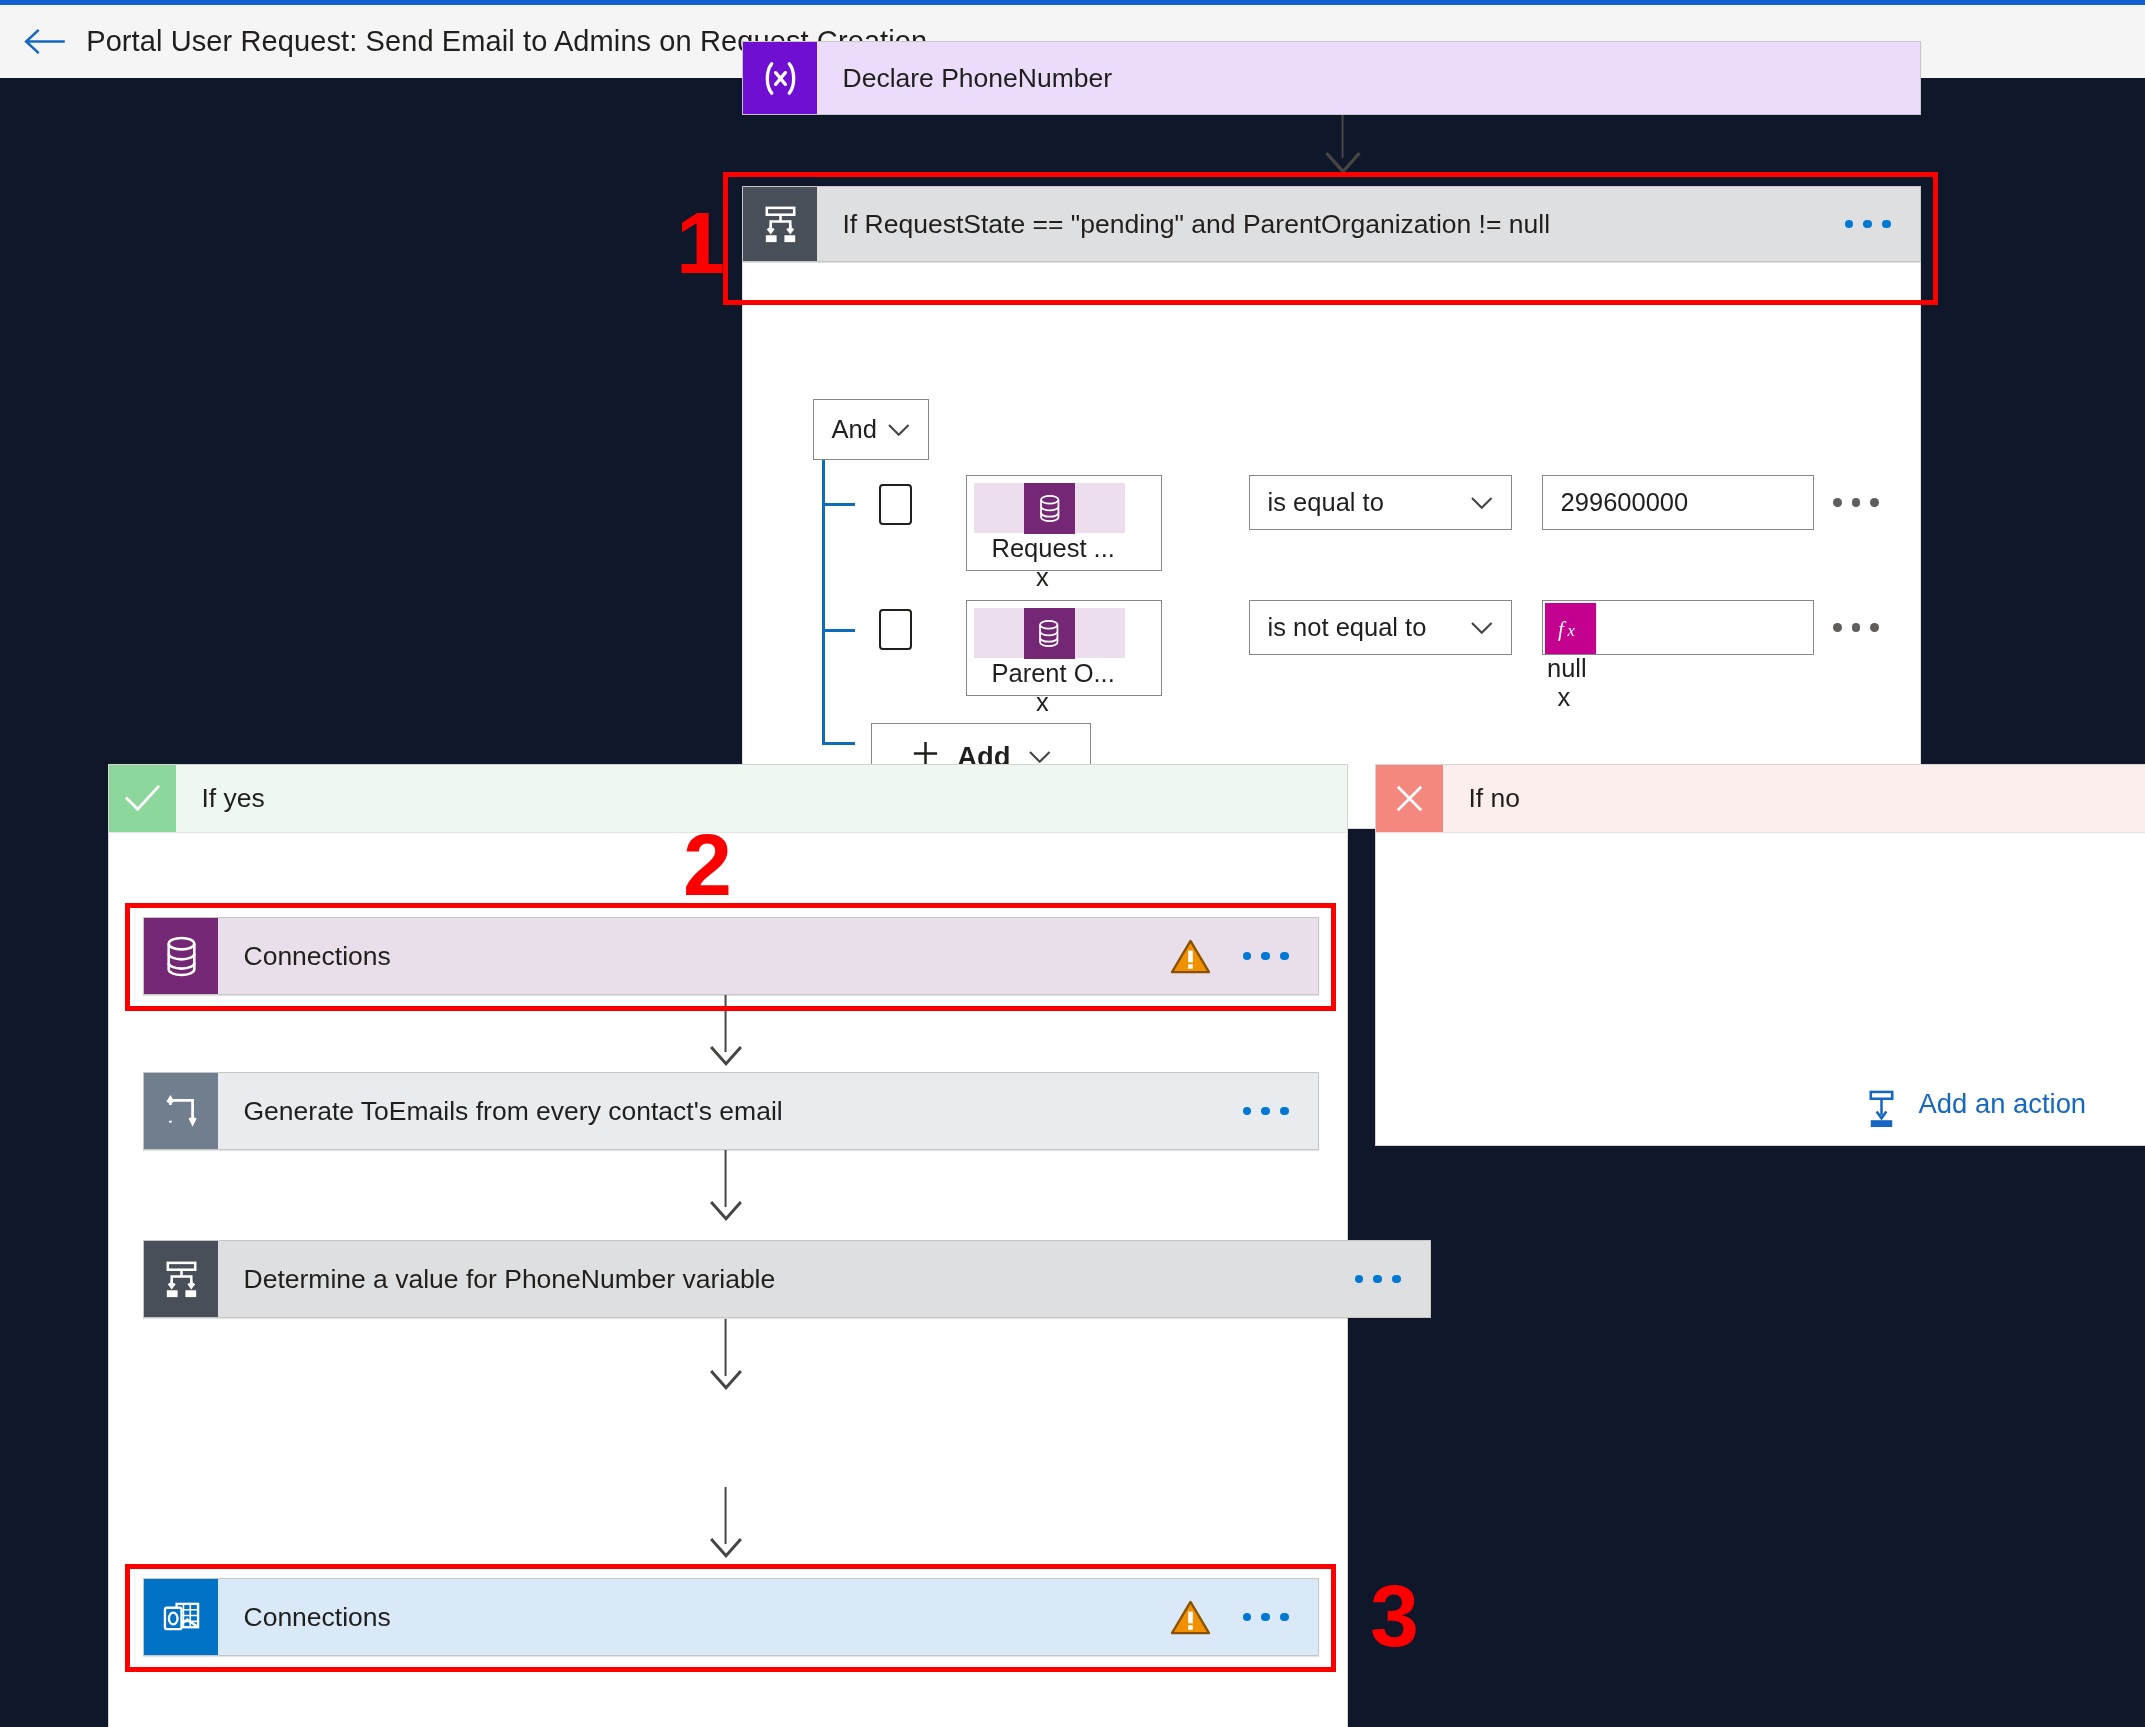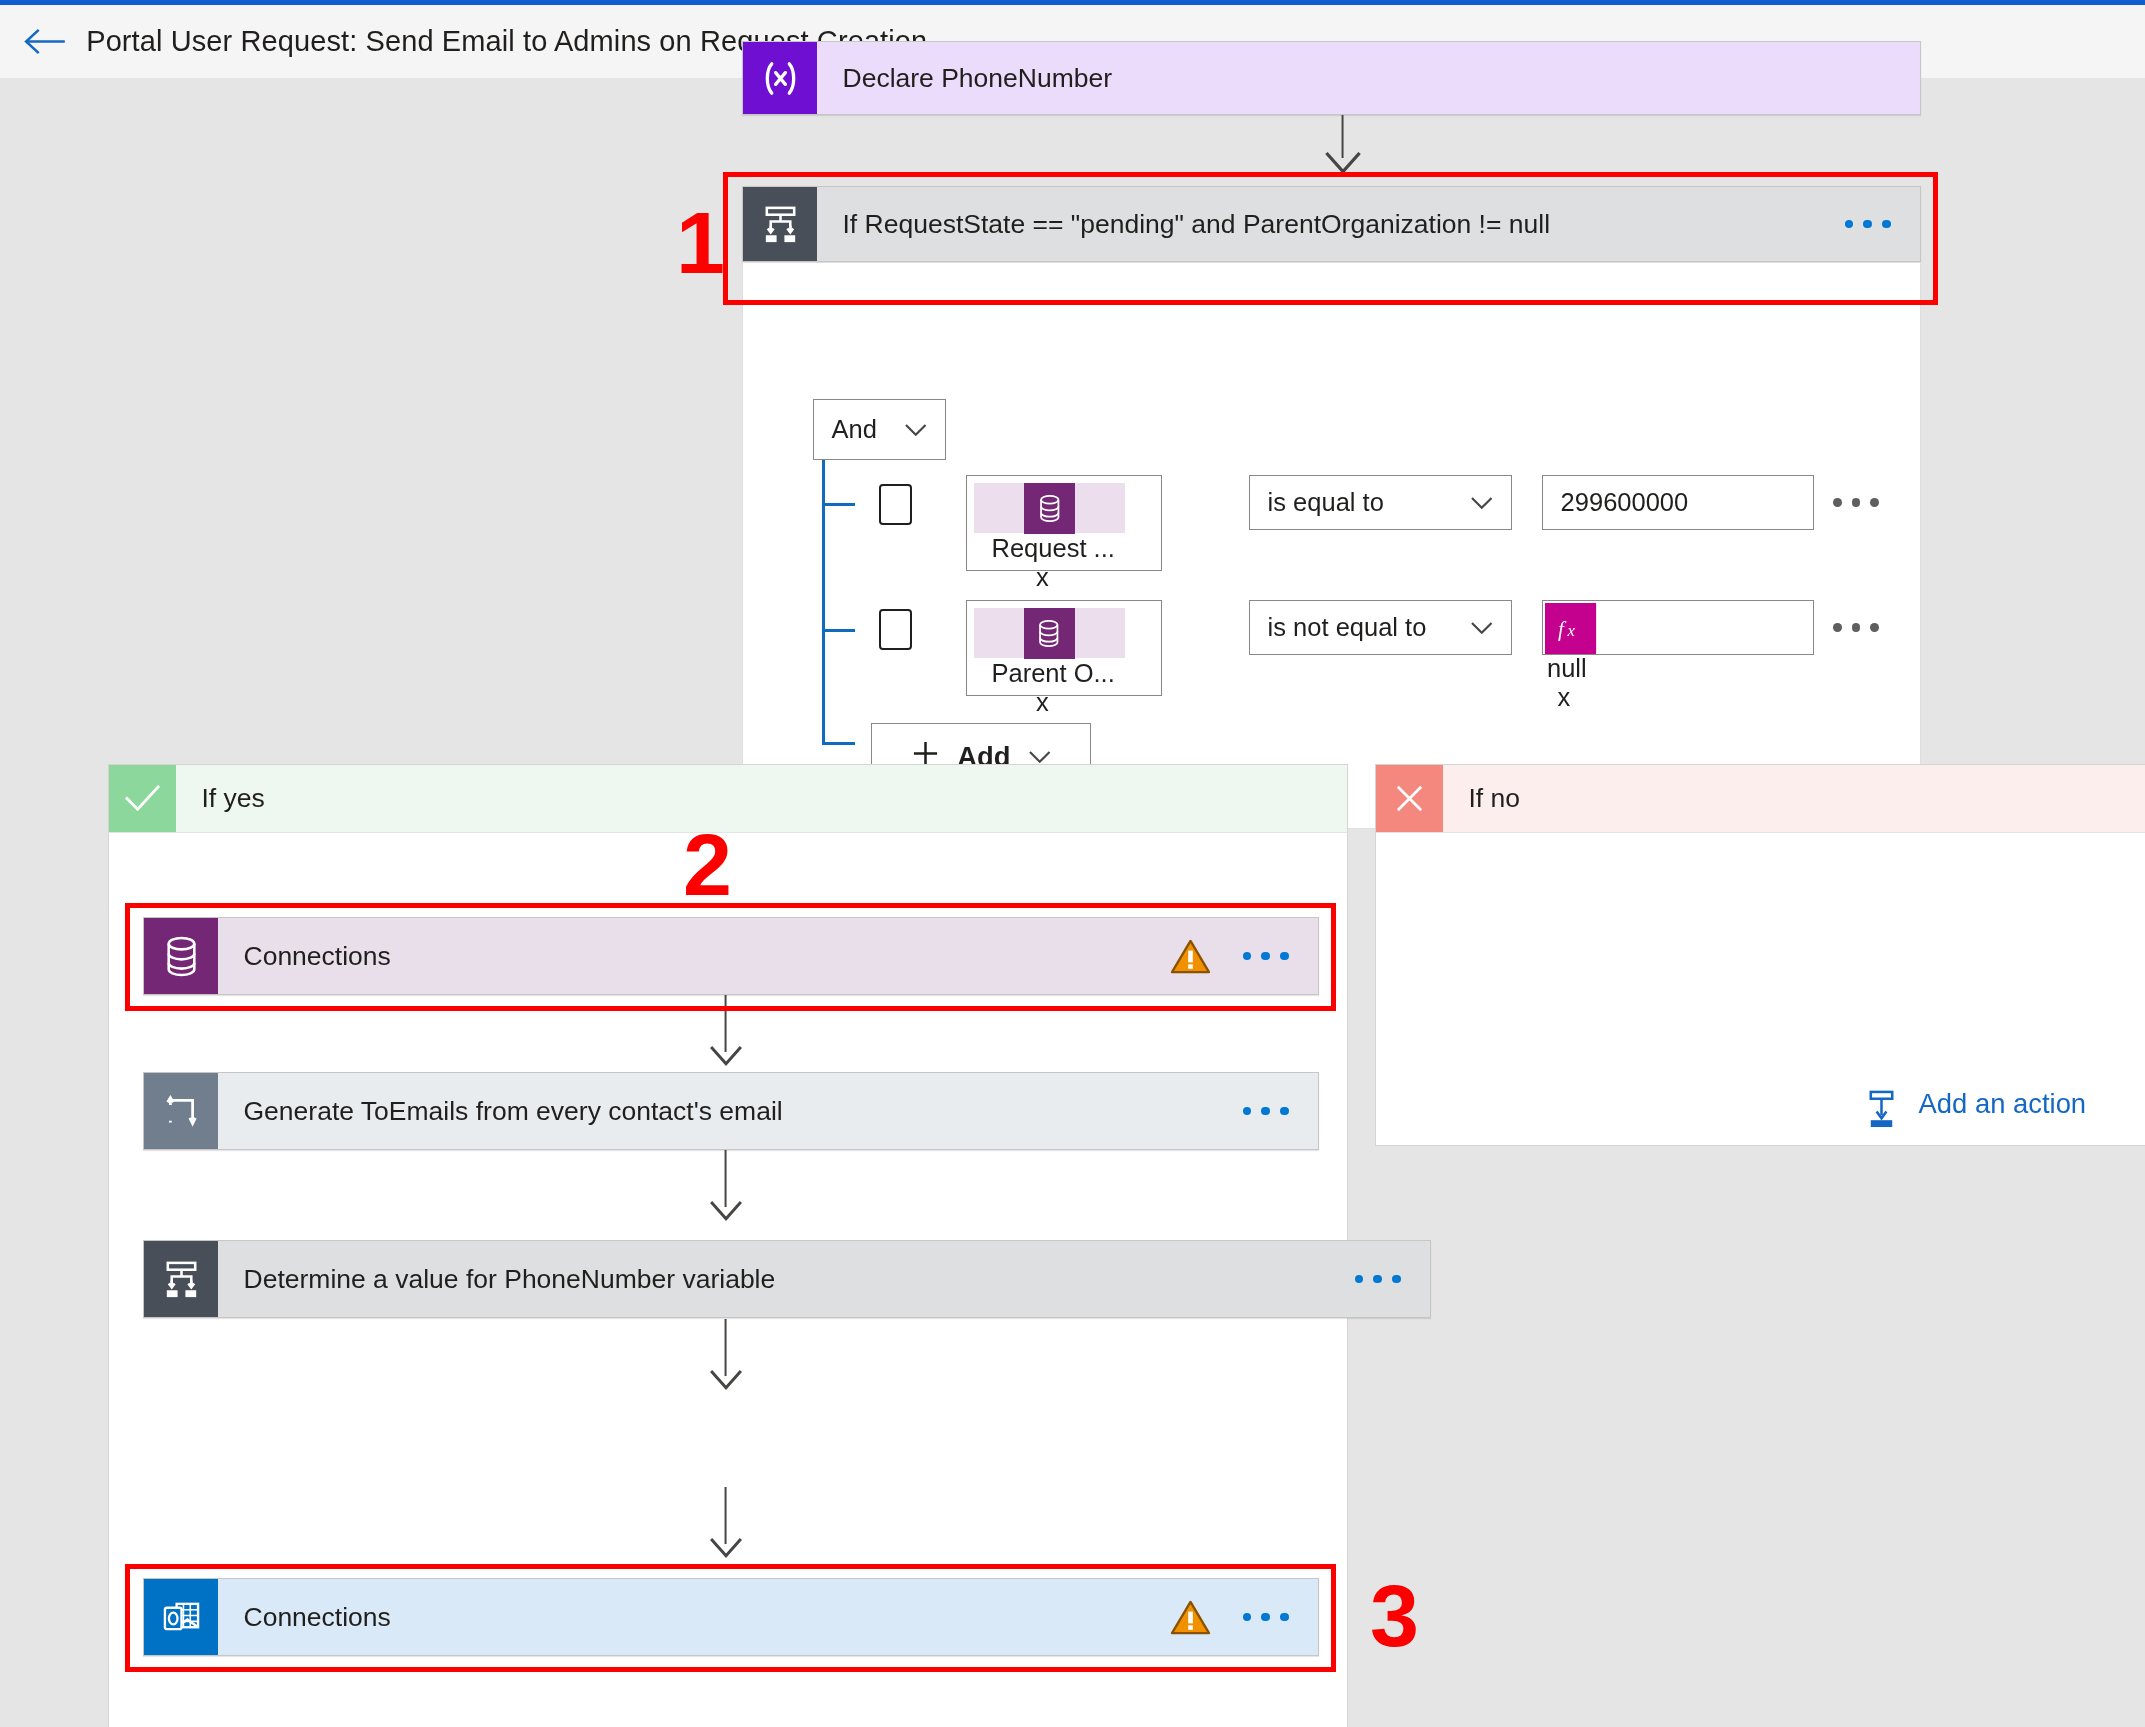--- a/index.html
+++ b/index.html
@@ -40,21 +40,21 @@
     font-size: 29px;
     color: #201f1e;
     letter-spacing: 0.1px;
     white-space: nowrap;
   }
 
   
   .canvas {
     position: absolute; left: 0; top: 78px;
     width: 2146px; height: 1649px;
-    background: #e5e5e5;
+    background: #0f172a;
   }
 
   
   .card {
     position: absolute;
     display: flex;
     align-items: stretch;
     border: 1px solid #c8c6c4;
     box-sizing: border-box;
     box-shadow: 0 1px 1px rgba(0,0,0,.10);
@@ -328,21 +328,21 @@
           <i></i>
           <i></i>
           <i></i>
         </div>
     </div>
   </div>
 
   <div class="cond-panel" style="left:742px; top:184px; width:1179px; height:567px;">
   </div>
 
-  <div class="combo" style="position:absolute; left:813px; top:321px; width:133px; height:61px;">
+  <div class="combo" style="position:absolute; left:813px; top:321px; width:116px; height:61px;">
     <span>And</span>
     <span class="chev">
       <svg width="23.5" height="13.7" viewBox="0 0 24 14" aria-hidden="true">
           <path d="M2 2 L12 12 L22 2" fill="none" stroke="#484644" stroke-width="2.2"></path>
         </svg>
     </span>
   </div>
 
   <div class="tree-line" style="left:822px; top:382px; width:2.9px; height:284px;"></div>
   <div class="tree-line" style="left:822px; top:425px; width:33px; height:2.9px;"></div>

